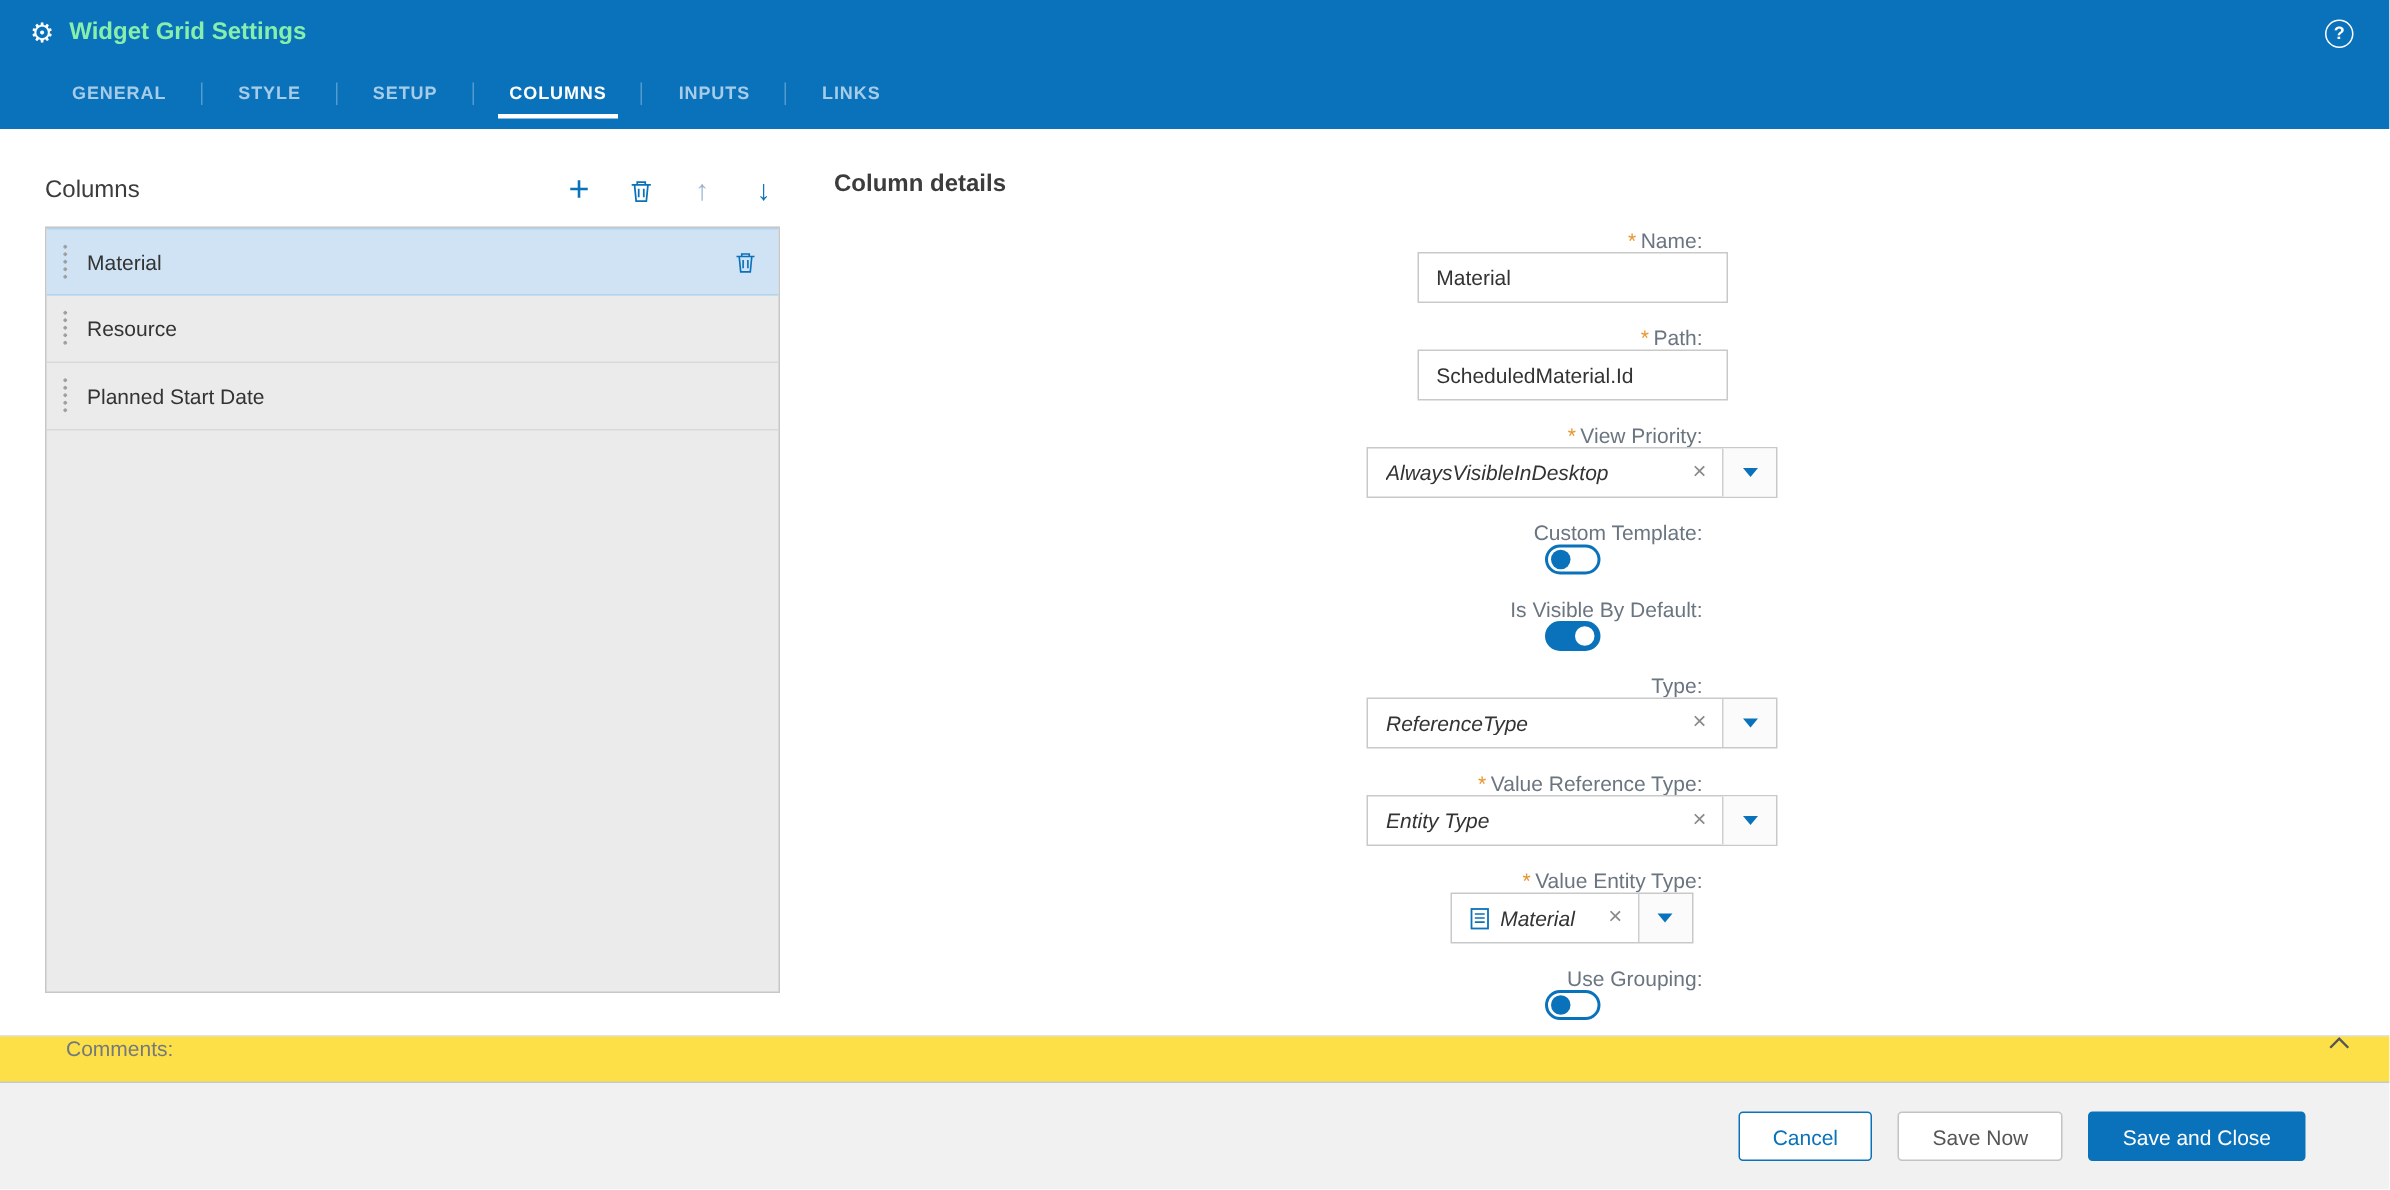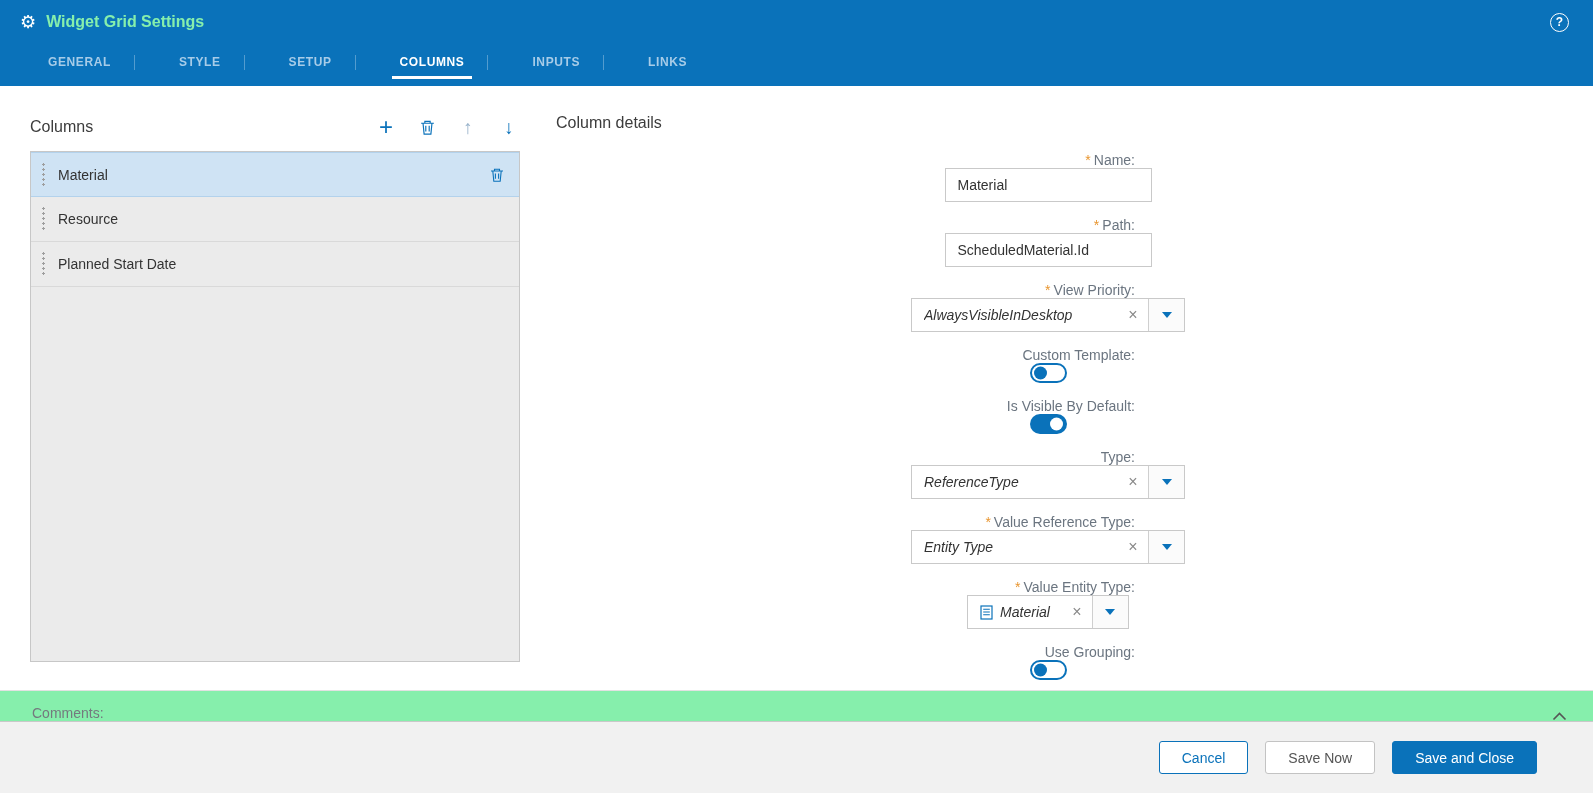--- a/index.html
+++ b/index.html
@@ -34,21 +34,20 @@
     cursor: pointer;
   }
 
   .tabs {
     height: 42px;
     background: var(--header-bg, #0a72ba);
     display: flex;
     align-items: flex-start;
     padding: 6px 0 0 24px;
     flex: 0 0 auto;
-    gap: 20px;
   }
   .tab {
     position: relative;
     padding: 5px 24px 10px;
     font-size: 12px;
     font-weight: 600;
     letter-spacing: 0.6px;
     color: var(--tab-inactive, #a7cce8);
     cursor: pointer;
     text-transform: uppercase;
@@ -124,21 +123,21 @@
     background-image: radial-gradient(circle, #9d9d9d 1px, transparent 1.3px);
     background-size: 5px 5px;
     cursor: grab;
     flex: 0 0 auto;
   }
   .row-trash { margin-left: auto; display: none; background: none; border: none; cursor: pointer; }
   .list-item.selected .row-trash { display: flex; }
 
   
   .right-panel { flex: 1 1 auto; padding-left: 36px; }
-  .details-title { font-size: 16px; color: #3c3c3c; font-weight: 400; margin-bottom: 20px; }
+  .details-title { font-size: 16px; color: #3c3c3c; font-weight: 700; margin-bottom: 20px; }
 
   .frow {
     display: flex;
     align-items: center;
     margin-bottom: 15px;
     min-height: 34px;
     flex-direction: column;
   }
   .flabel {
     width: 196px;
@@ -213,24 +212,24 @@
   .toggle.on { background: var(--accent, #0a72ba); }
   .toggle.on .knob { right: 4px; background: #fff; }
   .toggle.off { background: #fff; border: 2px solid var(--accent, #0a72ba); }
   .toggle.off .knob { left: 2px; background: var(--accent, #0a72ba); }
 
   
   .comments-bar {
     flex: 0 0 32px;
     border-top: 1px solid #e2e2e2;
     border-bottom: 1px solid #c9c9c9;
-    background: #86efac;
-    display: flex;
-    align-items: flex-end;
-    padding: 0 26px 0 32px;
+    background: #fde047;
+    display: flex;
+    align-items: flex-start;
+    padding: 0 26px 0 44px;
   }
   .comments-label { font-size: 14px; color: #74797e; }
   .collapse-btn { margin-left: auto; background: none; border: none; cursor: pointer; display: flex; }
 
   
   footer {
     flex: 0 0 71px;
     background: #f1f1f1;
     display: flex;
     align-items: center;

